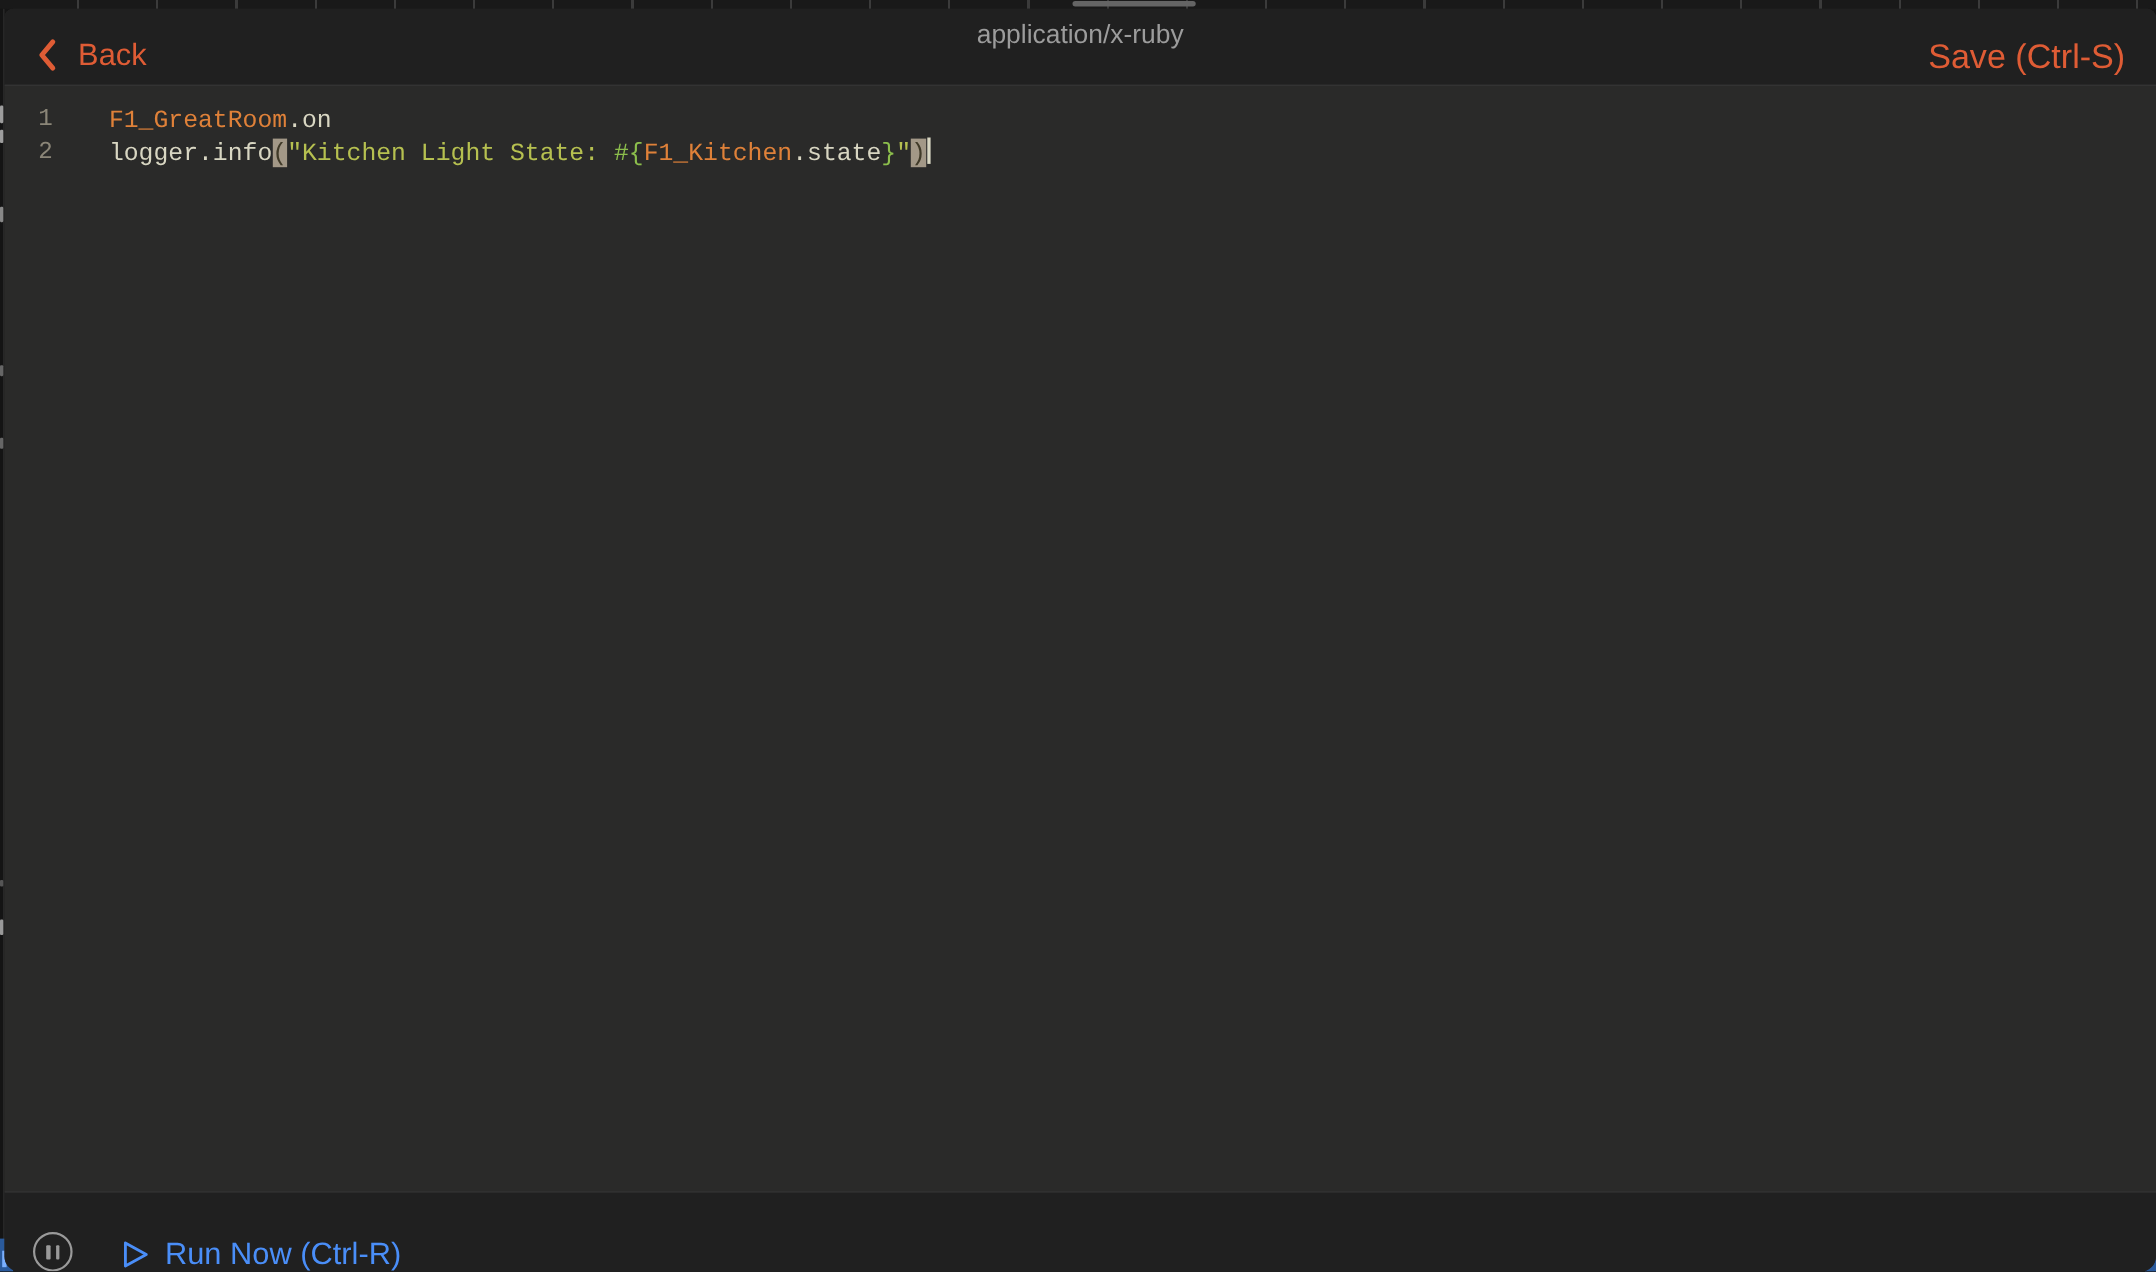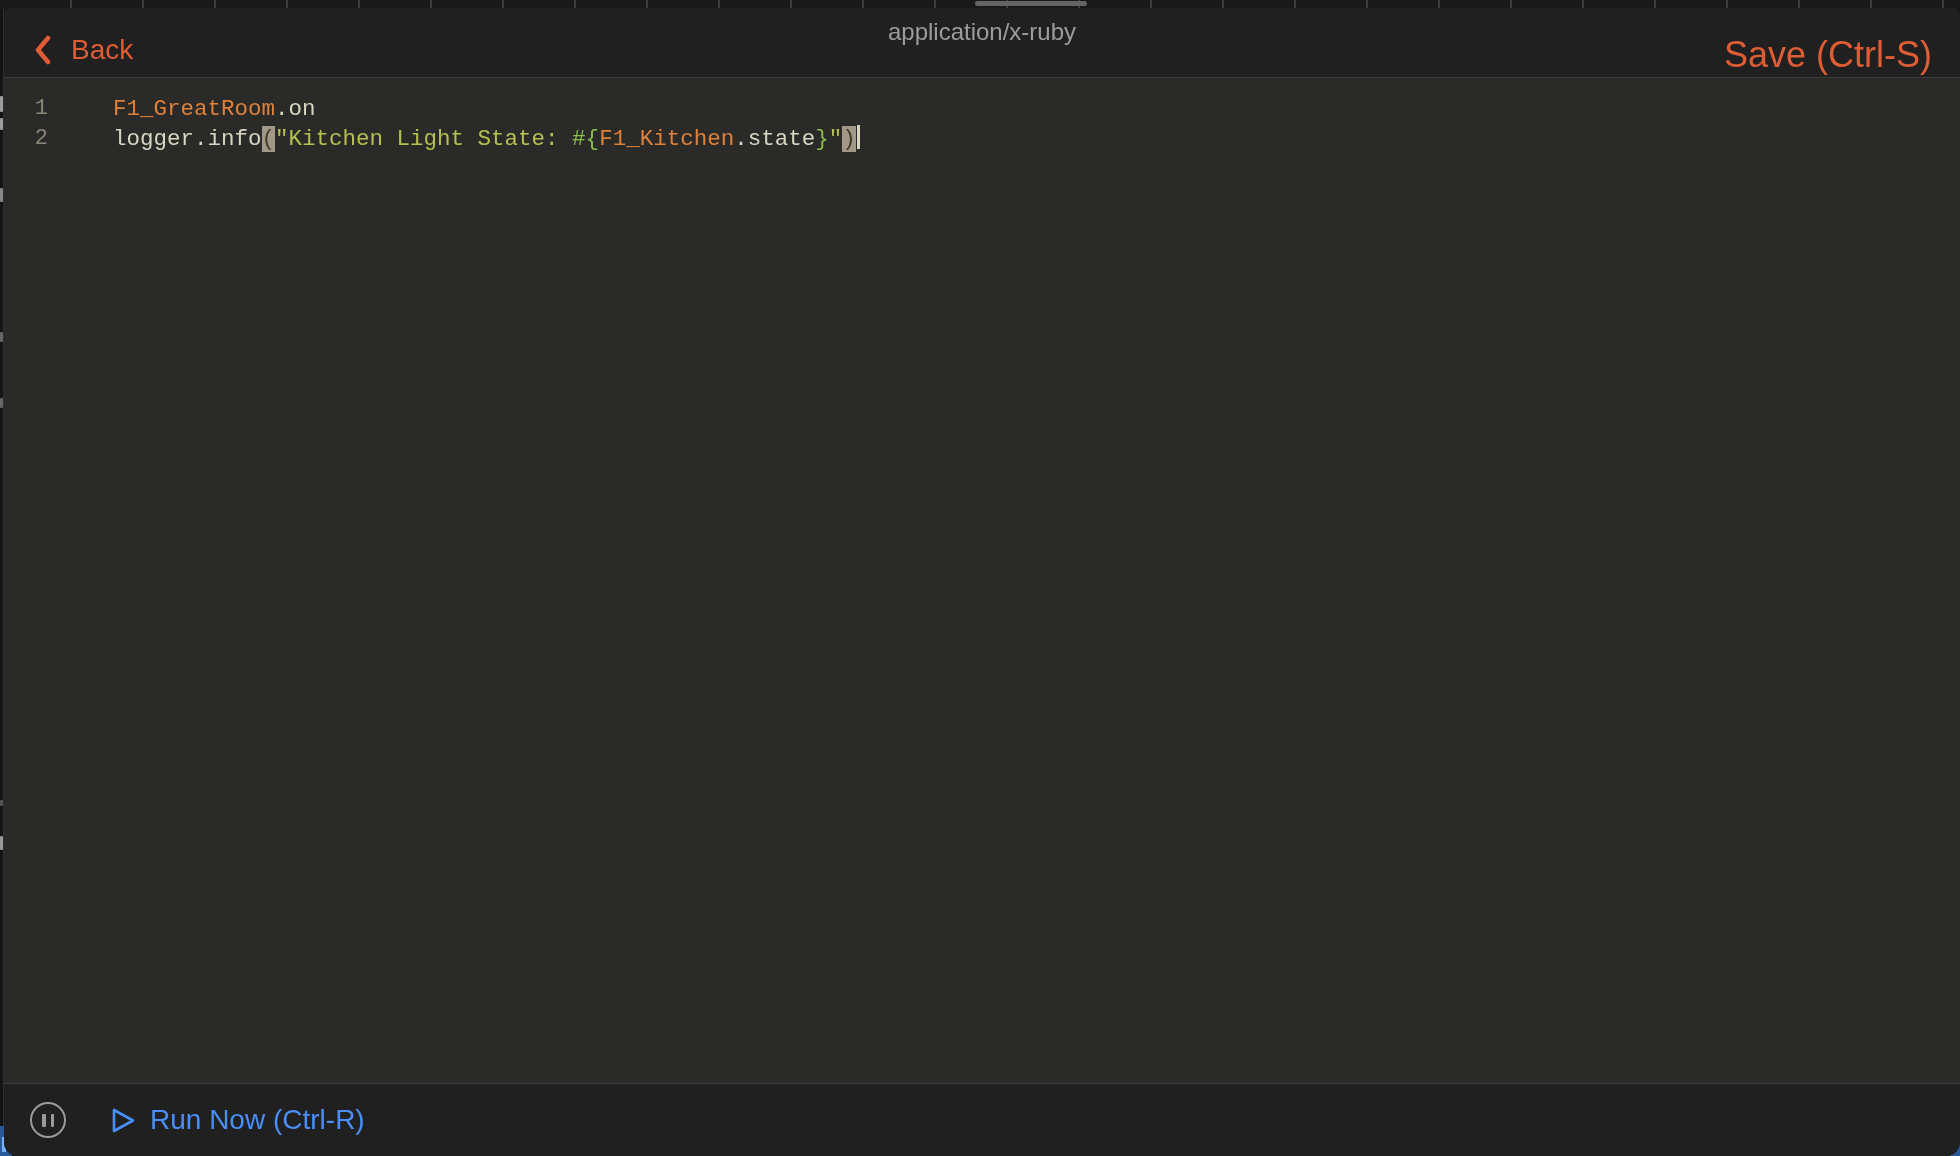--- a/index.html
+++ b/index.html
@@ -62,58 +62,58 @@
     background:var(--header-bg);
     border-bottom:1px solid var(--divider);
   }
   .back-button{
     position:absolute;left:30px;top:26px;
     display:flex;align-items:center;gap:20px;
     color:var(--accent-orange);font-size:28px;cursor:pointer;
   }
   .save-button{
     position:absolute;right:28px;top:26px;
-    color:var(--accent-orange);font-size:36px;cursor:pointer;text-align:right;
+    color:var(--accent-orange);font-size:31px;cursor:pointer;text-align:right;
   }
   .title-block{position:absolute;left:0;right:0;top:6px;text-align:center;}
   .title{font-size:29px;font-weight:bold;color:var(--title-white);letter-spacing:.2px;}
   .subtitle{font-size:24px;color:var(--subtitle-gray);margin-top:4px;}
 
   
   .editor{
     flex:1 1 auto;background:var(--editor-bg);
     padding-top:16px;position:relative;cursor:text;
   }
   .code-line{
     display:flex;height:30px;line-height:30px;
     font-family:"Liberation Mono", monospace;font-size:22.5px;
     white-space:pre;
   }
   .line-number{
     flex:0 0 44px;text-align:right;
     color:var(--line-number);font-size:22px;
   }
-  .code-content{margin-left:65px;color:var(--code-plain);}
+  .code-content{margin-left:51px;color:var(--code-plain);}
   .tk-plain{color:var(--code-plain);}
   .tk-constant{color:var(--code-constant);}
   .tk-string{color:var(--code-string);}
   .tk-interp{color:var(--code-interp);}
   .tk-bracket{background:var(--bracket-match-bg);color:var(--bracket-match-fg);}
   .text-cursor{
     display:inline-block;width:3px;height:24px;
     background:var(--code-plain);vertical-align:middle;
     margin-left:1px;transform:translateY(-2px);
   }
 
   
   .modal-footer{
     flex:0 0 73px;height:73px;
     background:var(--header-bg);
     border-top:1px solid var(--divider);
-    display:flex;align-items:center;
+    display:flex;align-items:flex-end;
     padding:0 26px;
   }
   .pause-button{
     width:36px;height:36px;border:2.5px solid var(--icon-gray);
     border-radius:50%;
     display:flex;align-items:center;justify-content:center;gap:5px;
     cursor:pointer;background:transparent;
   }
   .pause-bar{width:3.5px;height:13px;background:var(--icon-gray);border-radius:1px;}
   .run-button{

